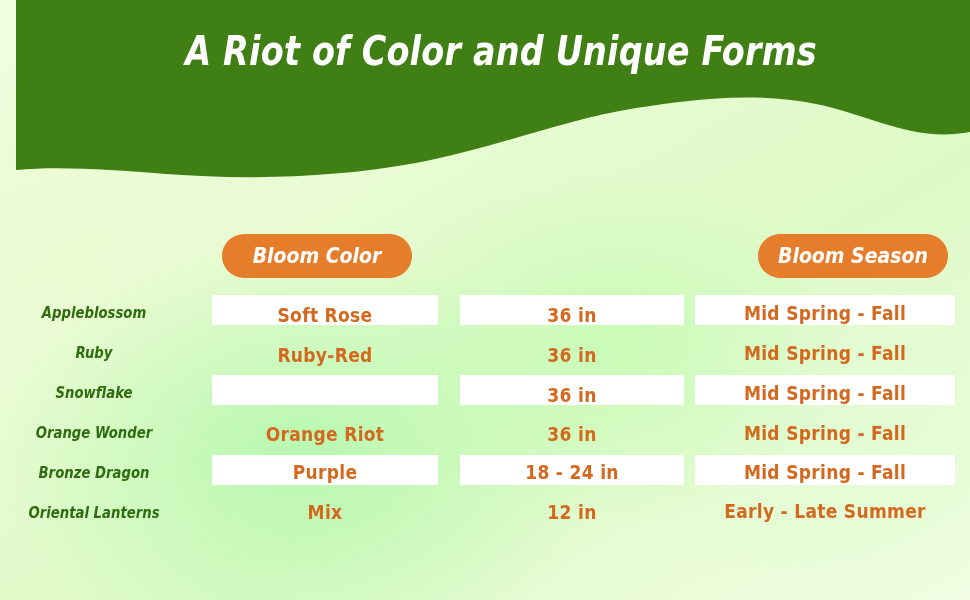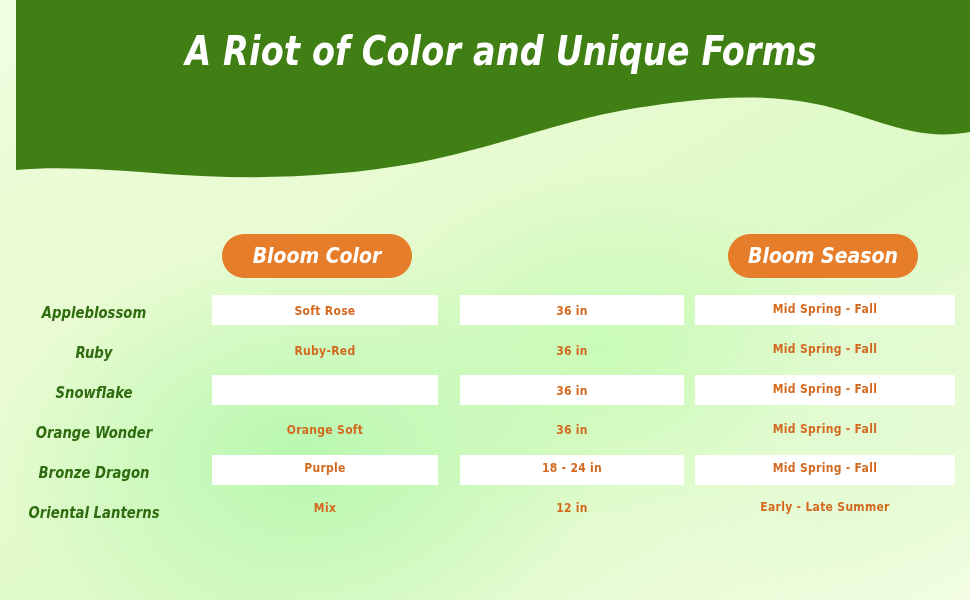--- a/index.html
+++ b/index.html
@@ -86,21 +86,21 @@
     color: #ffffff;
     font-family: "DejaVu Sans Condensed", "Liberation Sans Narrow", "Liberation Sans", sans-serif;
     font-size: 21px;
     font-weight: 700;
     font-style: italic;
     white-space: nowrap;
     box-sizing: border-box;
   }
   .pill-0 { left: 222px; top: 234px; width: 190px; background: #e57d2a; }
   .pill-1 { left: 478px; top: 234px; width: 188px; background: #3f7f14; }
-  .pill-2 { left: 728px; top: 234px; width: 190px; background: #e57d2a; }
+  .pill-2 { left: 758px; top: 234px; width: 190px; background: #e57d2a; }
 
   
   .stripe {
     position: absolute;
     height: 30px;
     background: #ffffff;
   }
   .stripe.c0 { left: 212px; width: 226px; }
   .stripe.c1 { left: 460px; width: 224px; }
   .stripe.c2 { left: 695px; width: 260px; }
@@ -120,21 +120,21 @@
     transform: scaleX(0.92);
     transform-origin: center center;
   }
 
   
   .cell {
     position: absolute;
     text-align: center;
     color: #d2691e;
     font-family: "DejaVu Sans Condensed", "Liberation Sans Narrow", "Liberation Sans", sans-serif;
-    font-size: 12px;
+    font-size: 19px;
     font-weight: 700;
     letter-spacing: 0.3px;
     white-space: nowrap;
   }
   .cell.c0 { left: 212px; width: 226px; }
   .cell.c1 { left: 460px; width: 224px; }
   .cell.c2 { left: 695px; width: 260px; }
 </style>
 </head>
 <body>
@@ -183,21 +183,21 @@
     <div class="row-label" style="top:343px">Ruby</div>
     <div class="cell c0" style="top:344px">Ruby-Red</div>
     <div class="cell c1" style="top:344px">36 in</div>
     <div class="cell c2" style="top:342px">Mid Spring - Fall</div>
 
     <div class="row-label" style="top:383px">Snowflake</div>
     <div class="cell c1" style="top:384px">36 in</div>
     <div class="cell c2" style="top:382px">Mid Spring - Fall</div>
 
     <div class="row-label" style="top:423px">Orange Wonder</div>
-    <div class="cell c0" style="top:423px">Orange Soft</div>
+    <div class="cell c0" style="top:423px">Orange Riot</div>
     <div class="cell c1" style="top:423px">36 in</div>
     <div class="cell c2" style="top:422px">Mid Spring - Fall</div>
 
     <div class="row-label" style="top:463px">Bronze Dragon</div>
     <div class="cell c0" style="top:461px">Purple</div>
     <div class="cell c1" style="top:461px">18 - 24 in</div>
     <div class="cell c2" style="top:461px">Mid Spring - Fall</div>
 
     <div class="row-label" style="top:503px">Oriental Lanterns</div>
     <div class="cell c0" style="top:501px">Mix</div>

